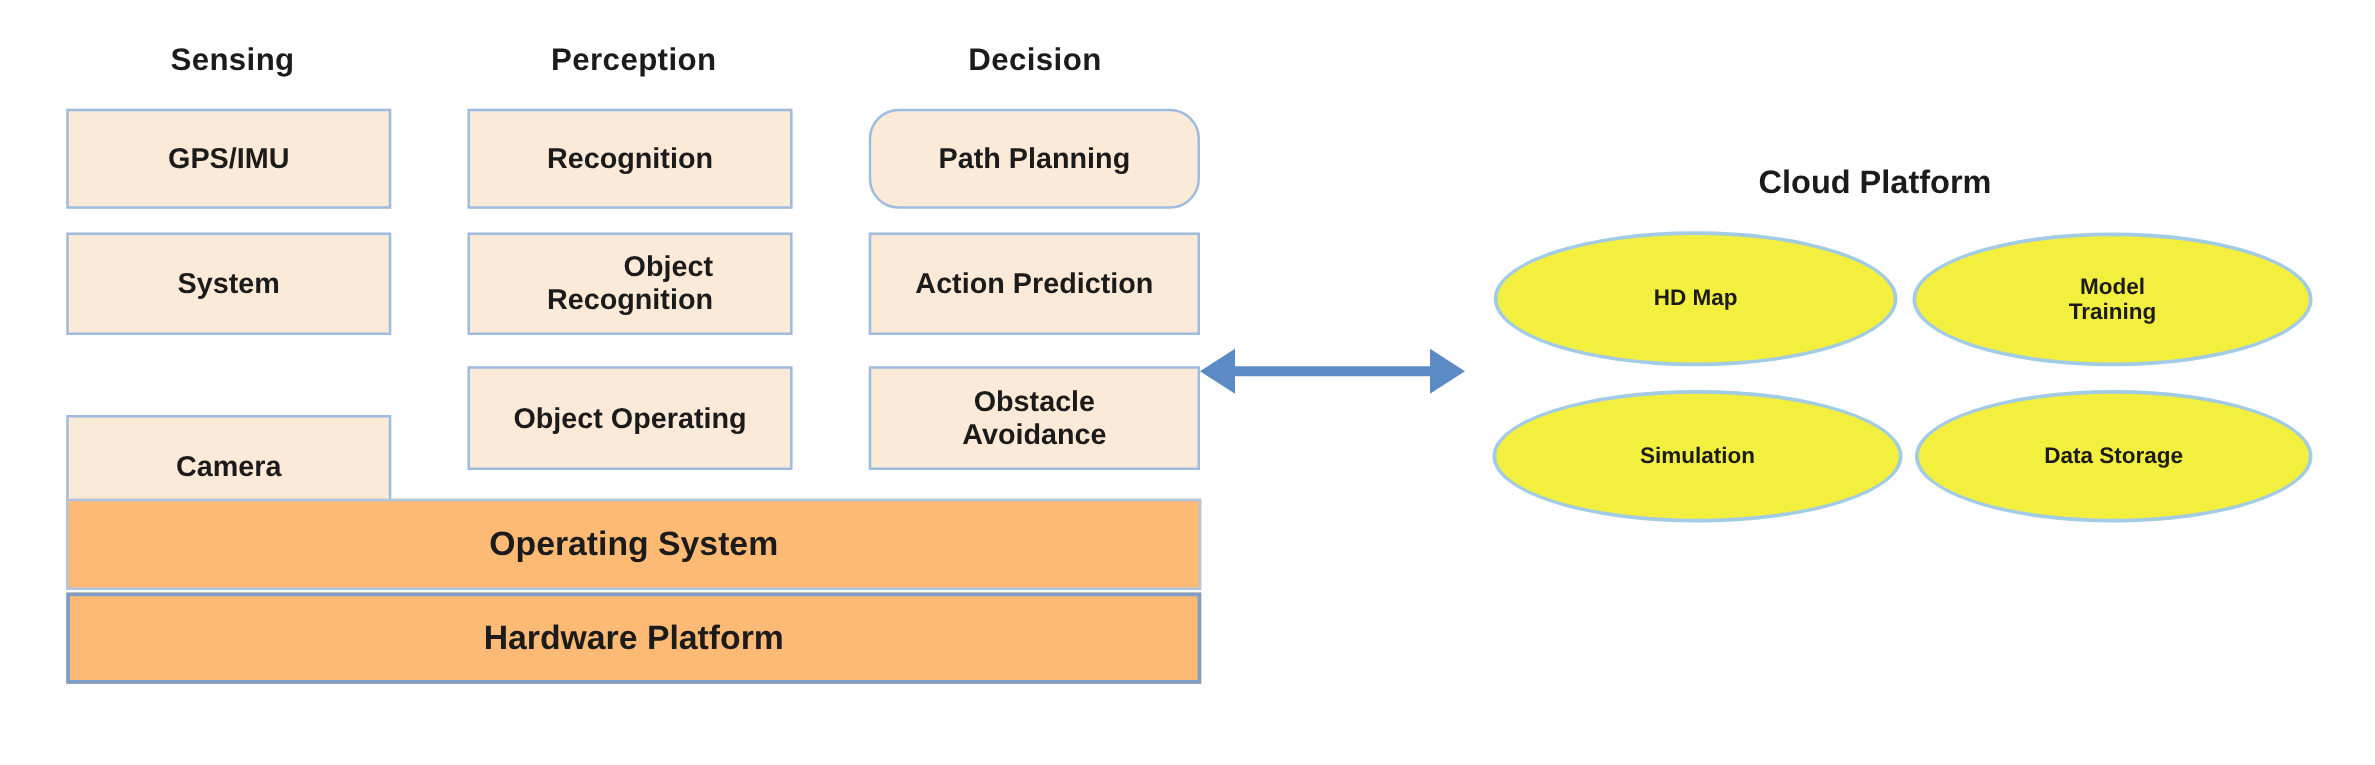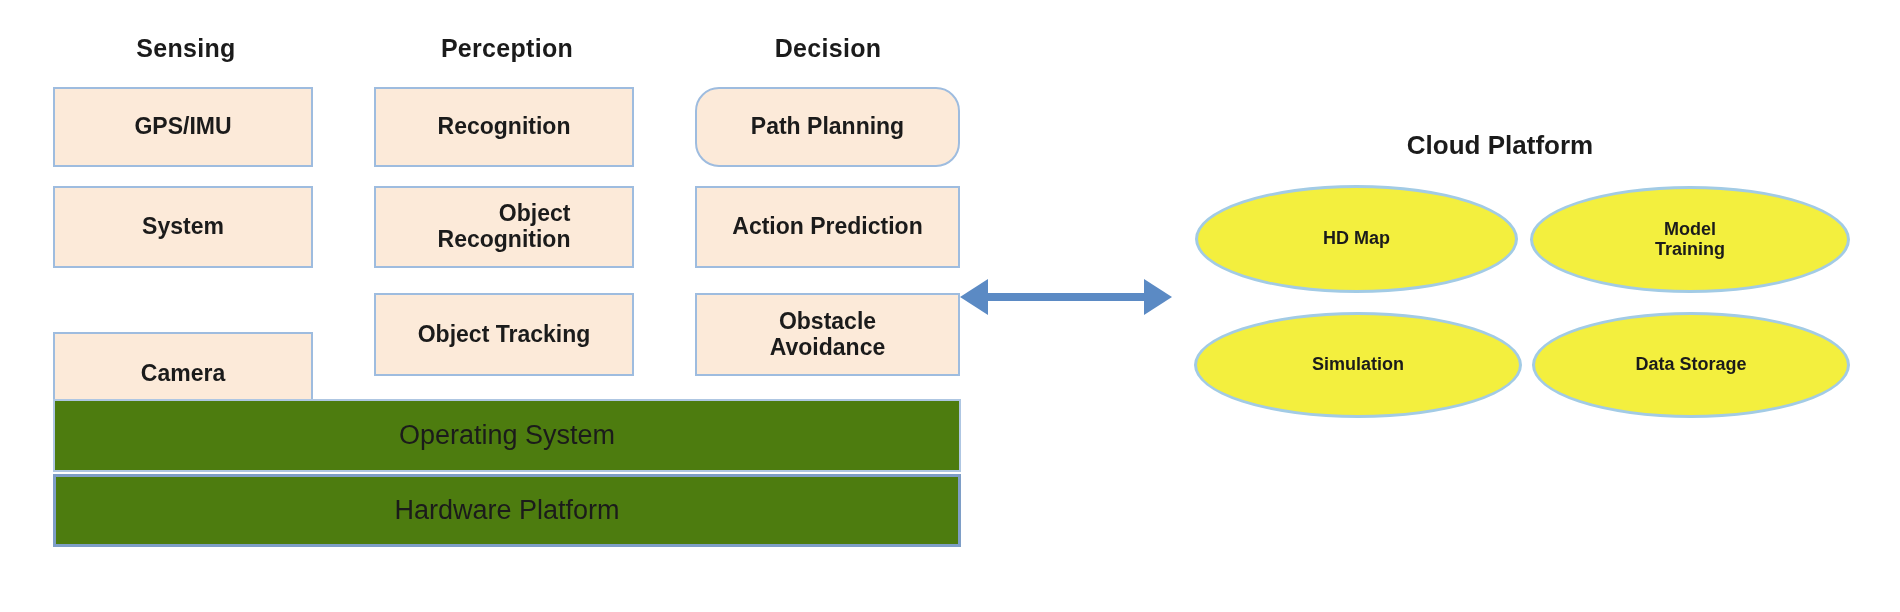--- a/index.html
+++ b/index.html
@@ -12,23 +12,23 @@
     font-size:25px;font-weight:bold;letter-spacing:0.3px;
   }
   .box{
     position:absolute;width:260px;height:80px;
     background:#fcead9;border:2px solid #9ebcdf;box-sizing:border-box;
     display:flex;align-items:center;justify-content:center;text-align:center;
     font-size:23px;font-weight:bold;line-height:1.12;white-space:pre-line;
   }
   .bar{
     position:absolute;left:53px;width:908px;height:73px;
-    background:#4d7c0f;border:2px solid #aec6e2;box-sizing:border-box;
+    background:#fdba74;border:2px solid #aec6e2;box-sizing:border-box;
     display:flex;align-items:center;justify-content:center;
-    font-size:27px;font-weight:normal;
+    font-size:27px;font-weight:bold;
   }
   .bar.hardware{border:3px solid #7e9ec7;}
   .ellipse{
     position:absolute;background:#f3ef3e;border:3px solid #a2cbe5;
     border-radius:50%;box-sizing:border-box;
     display:flex;align-items:center;justify-content:center;text-align:center;
     font-size:18px;font-weight:bold;line-height:1.1;white-space:pre-line;
   }
   .cloud-title{
     position:absolute;left:1350px;top:130px;width:300px;text-align:center;
@@ -45,21 +45,21 @@
   <div class="col-header" style="left:374px;">Perception</div>
   <div class="col-header" style="left:695px;">Decision</div>
 
   <div class="box" style="left:53px;top:87px;">GPS/IMU</div>
   <div class="box" style="left:53px;top:186px;height:82px;">System</div>
   <div class="box" style="left:53px;top:293px;height:83px;margin-top:39px;">Camera</div>
 
   <div class="box" style="left:374px;top:87px;">Recognition</div>
   <div class="box" style="left:374px;top:186px;height:82px;text-align:right;">Object
 Recognition</div>
-  <div class="box" style="left:374px;top:293px;height:83px;">Object Tracking</div>
+  <div class="box" style="left:374px;top:293px;height:83px;">Object Operating</div>
 
   <div class="box" style="left:695px;top:87px;width:265px;border-radius:24px;">Path Planning</div>
   <div class="box" style="left:695px;top:186px;width:265px;height:82px;">Action Prediction</div>
   <div class="box" style="left:695px;top:293px;width:265px;height:83px;">Obstacle
 Avoidance</div>
 
   <div class="bar" style="top:399px;">Operating System</div>
   <div class="bar hardware" style="top:474px;">Hardware Platform</div>
 
   <svg class="arrow-svg" width="216" height="42" viewBox="0 0 216 42">

